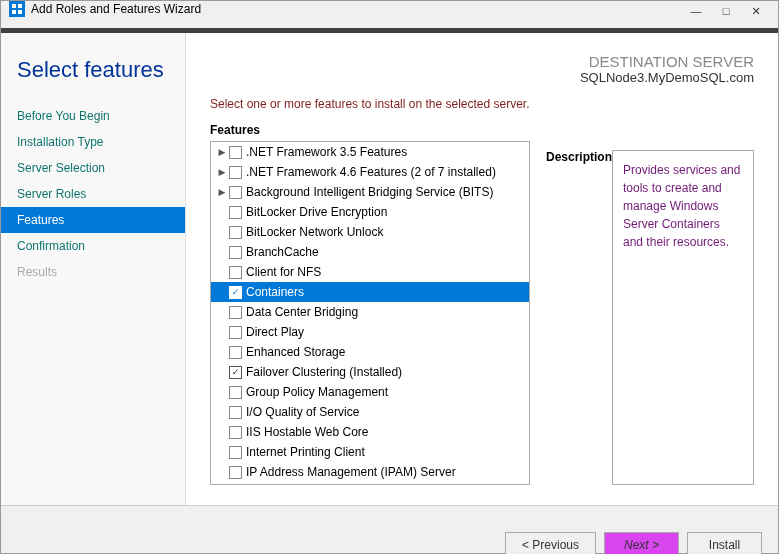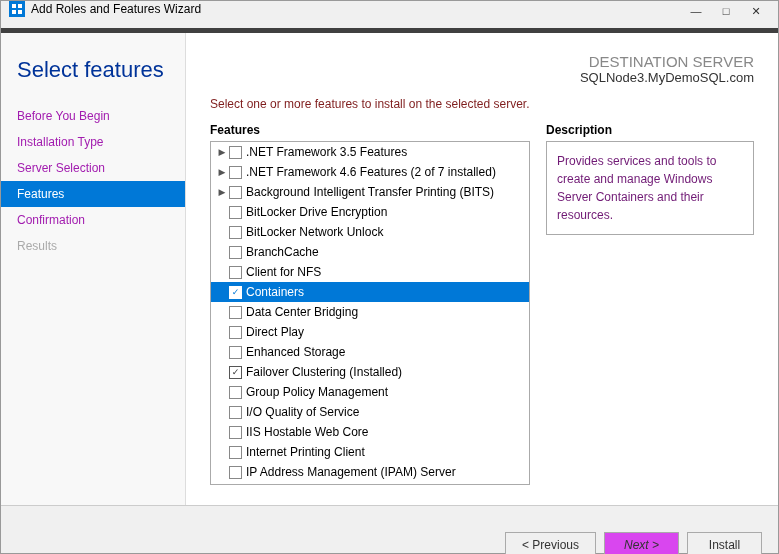--- a/index.html
+++ b/index.html
@@ -80,21 +80,21 @@
       color: #003399;
       font-size: 22px;
       font-weight: 300;
       padding: 8px 16px 20px 16px;
       line-height: 1.2;
     }
     .nav-item {
       padding: 6px 16px;
       cursor: pointer;
       font-size: 12px;
-      color: #a21caf;
+      color: #0f766e;
     }
     .nav-item.active {
       background: #0078d7;
       color: white;
     }
     .nav-item.disabled {
       color: #aaa;
       cursor: default;
     }
     .main-content {
@@ -217,21 +217,22 @@
     .feature-item.selected .checkbox-box.checked-blue::after {
       color: #0078d7;
     }
     .feature-label {
       font-size: 12px;
       white-space: nowrap;
     }
     .description-panel {
       flex: 1;
       display: flex;
-      flex-direction: column;
+      flex-direction: row;
+      margin-top: 27px;
     }
     .description-box {
       border: 1px solid #aaa;
       padding: 10px;
       background: white;
       font-size: 12px;
       color: #701a75;
       line-height: 1.5;
     }
     .footer {
@@ -285,20 +286,21 @@
     </div>
   </div>
 
   <div class="content-area">
 
     <div class="sidebar">
       <div class="page-title">Select features</div>
       <div class="nav-item">Before You Begin</div>
       <div class="nav-item">Installation Type</div>
       <div class="nav-item">Server Selection</div>
+      <div class="nav-item">Server Roles</div>
       <div class="nav-item active">Features</div>
       <div class="nav-item">Confirmation</div>
       <div class="nav-item disabled">Results</div>
     </div>
 
     <div class="main-content">
       <div class="dest-server">
         <span class="dest-server-label">DESTINATION SERVER</span>
         <span class="dest-server-name">SQLNode3.MyDemoSQL.com</span>
       </div>
@@ -319,21 +321,21 @@
 
             <div class="feature-item">
               <div class="expand-arrow">▶</div>
               <div class="checkbox-box"></div>
               <span class="feature-label">.NET Framework 4.6 Features (2 of 7 installed)</span>
             </div>
 
             <div class="feature-item">
               <div class="expand-arrow">▶</div>
               <div class="checkbox-box"></div>
-              <span class="feature-label">Background Intelligent Transfer Printing (BITS)</span>
+              <span class="feature-label">Background Intelligent Bridging Service (BITS)</span>
             </div>
 
             <div class="feature-item">
               <div class="expand-arrow empty">▶</div>
               <div class="checkbox-box"></div>
               <span class="feature-label">BitLocker Drive Encryption</span>
             </div>
 
             <div class="feature-item">
               <div class="expand-arrow empty">▶</div>

